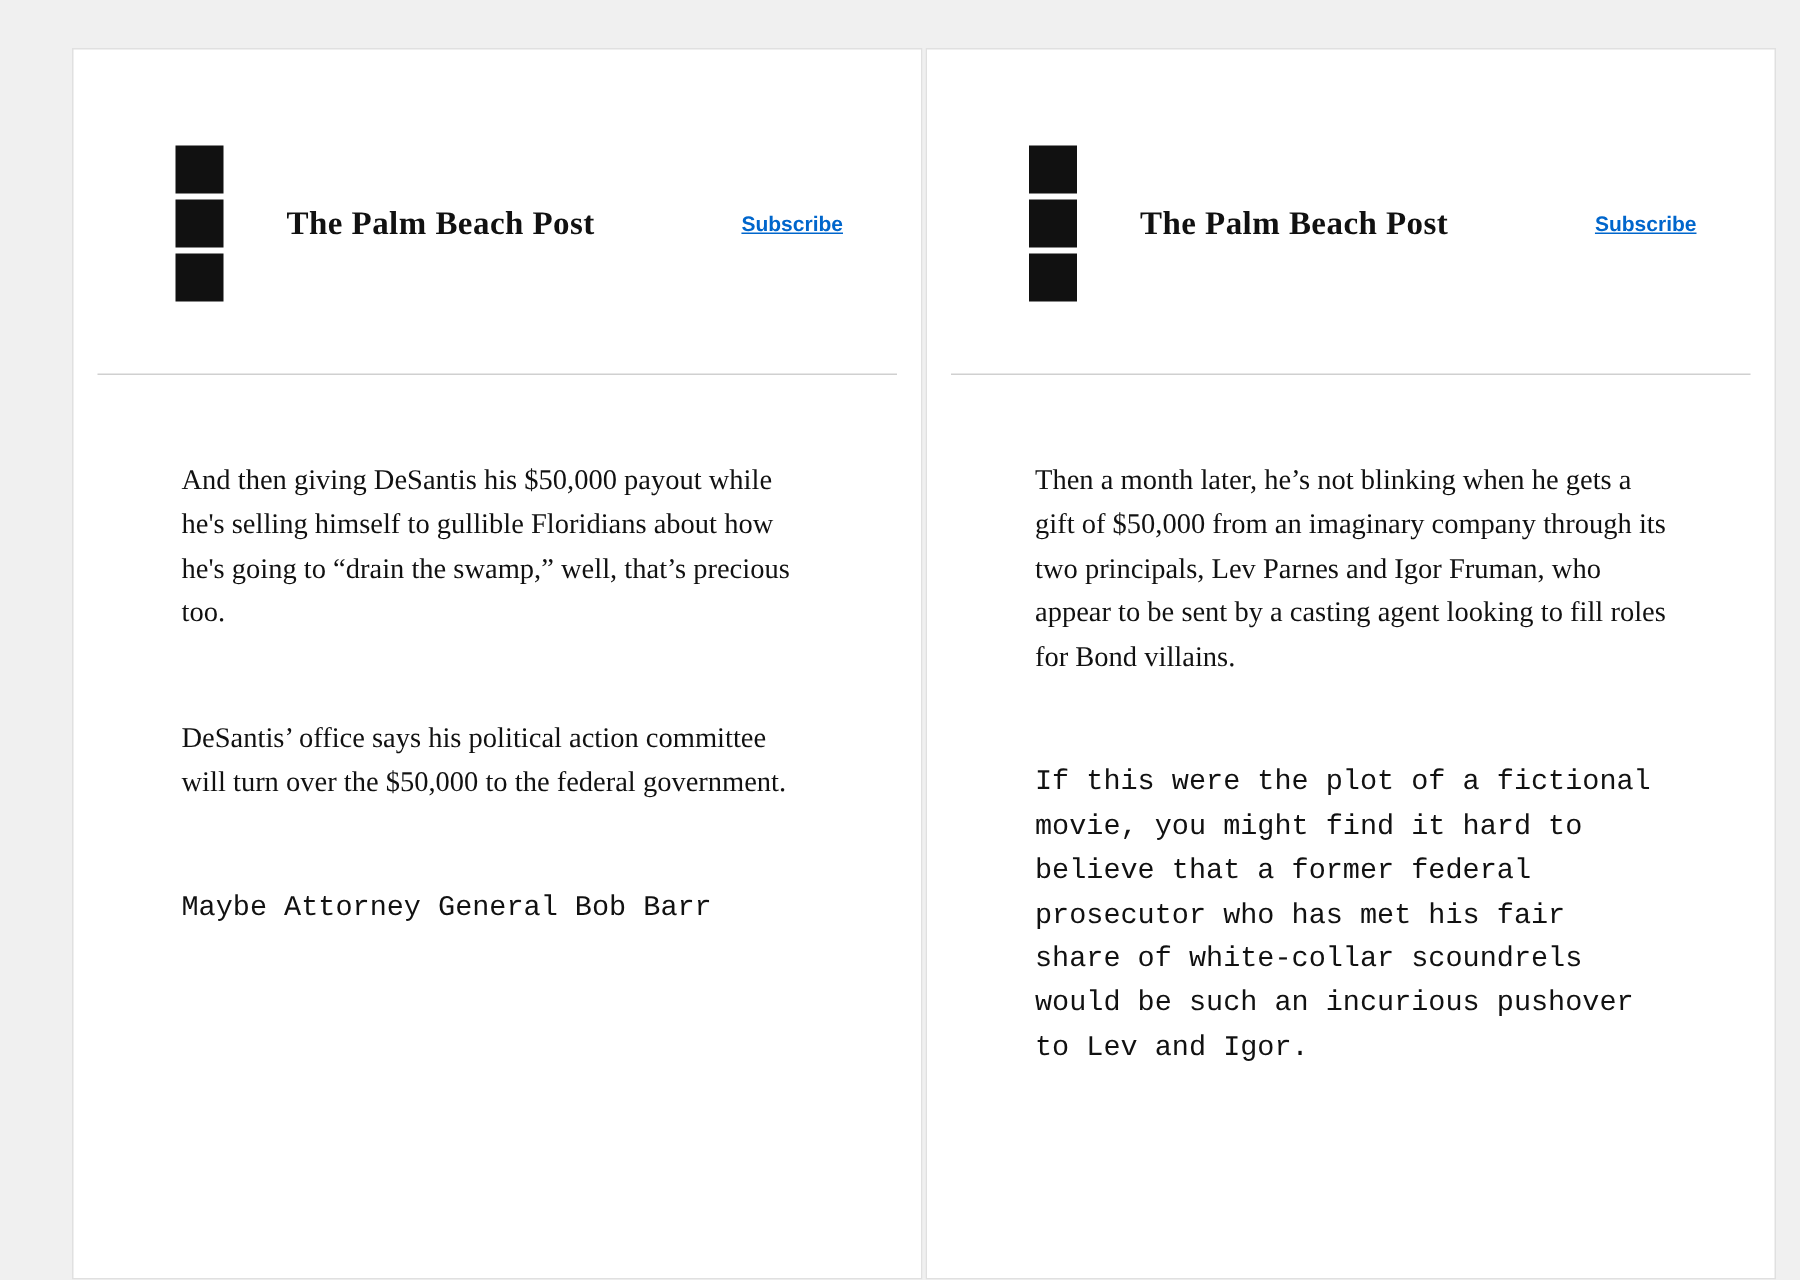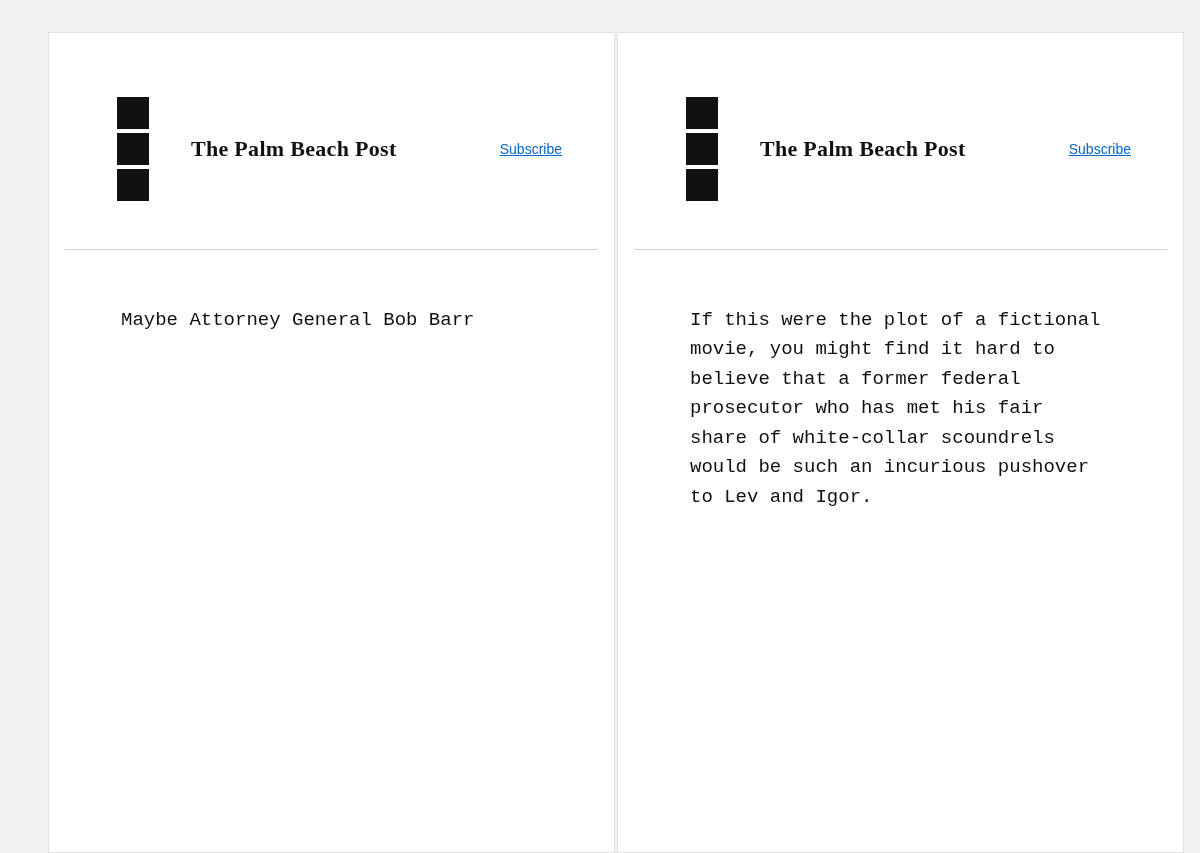--- a/index.html
+++ b/index.html
@@ -71,21 +71,21 @@
       font-size: 22px;
       font-weight: bold;
       color: #111;
       letter-spacing: 0.3px;
     }
 
     .subscribe-btn {
       font-family: Arial, sans-serif;
       font-size: 14px;
       color: #0066cc;
-      font-weight: 400;
+      font-weight: 700;
       background: none;
       border: none;
       cursor: pointer;
       text-decoration: underline;
     }
 
     .article-content {
       padding: 24px 24px 20px 24px;
       overflow: hidden;
       flex: 1;
@@ -120,37 +120,40 @@
           <span></span>
           <span></span>
           <span></span>
         </div>
         <span class="site-title">The Palm Beach Post</span>
       </div>
       <button class="subscribe-btn">Subscribe</button>
     </div>
     <div class="article-content">
       <div class="article-text">
+        <p>And then giving DeSantis his $50,000 payout while he's selling himself to gullible Floridians about how he's going to “drain the swamp,” well, that’s precious too.</p>
+        <p>DeSantis’ office says his political action committee will turn over the $50,000 to the federal government.</p>
         <p>Maybe Attorney General Bob Barr</p>
       </div>
     </div>
   </div>
 
   <div class="panel">
     <div class="header">
       <div class="header-left">
         <div class="hamburger-icon">
           <span></span>
           <span></span>
           <span></span>
         </div>
         <span class="site-title">The Palm Beach Post</span>
       </div>
       <button class="subscribe-btn">Subscribe</button>
     </div>
     <div class="article-content">
       <div class="article-text">
+        <p>Then a month later, he’s not blinking when he gets a gift of $50,000 from an imaginary company through its two principals, Lev Parnes and Igor Fruman, who appear to be sent by a casting agent looking to fill roles for Bond villains.</p>
         <p>If this were the plot of a fictional movie, you might find it hard to believe that a former federal prosecutor who has met his fair share of white-collar scoundrels would be such an incurious pushover to Lev and Igor.</p>
       </div>
     </div>
   </div>
 
 </div>
 
 </body></html>

